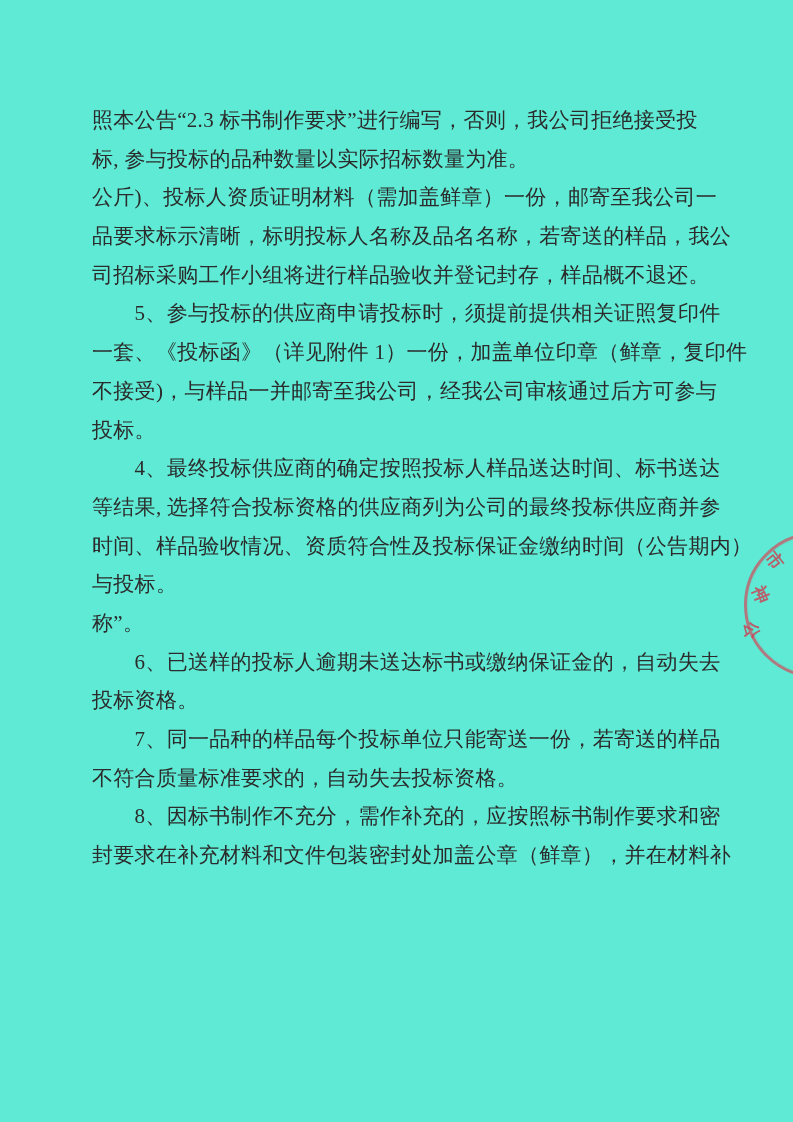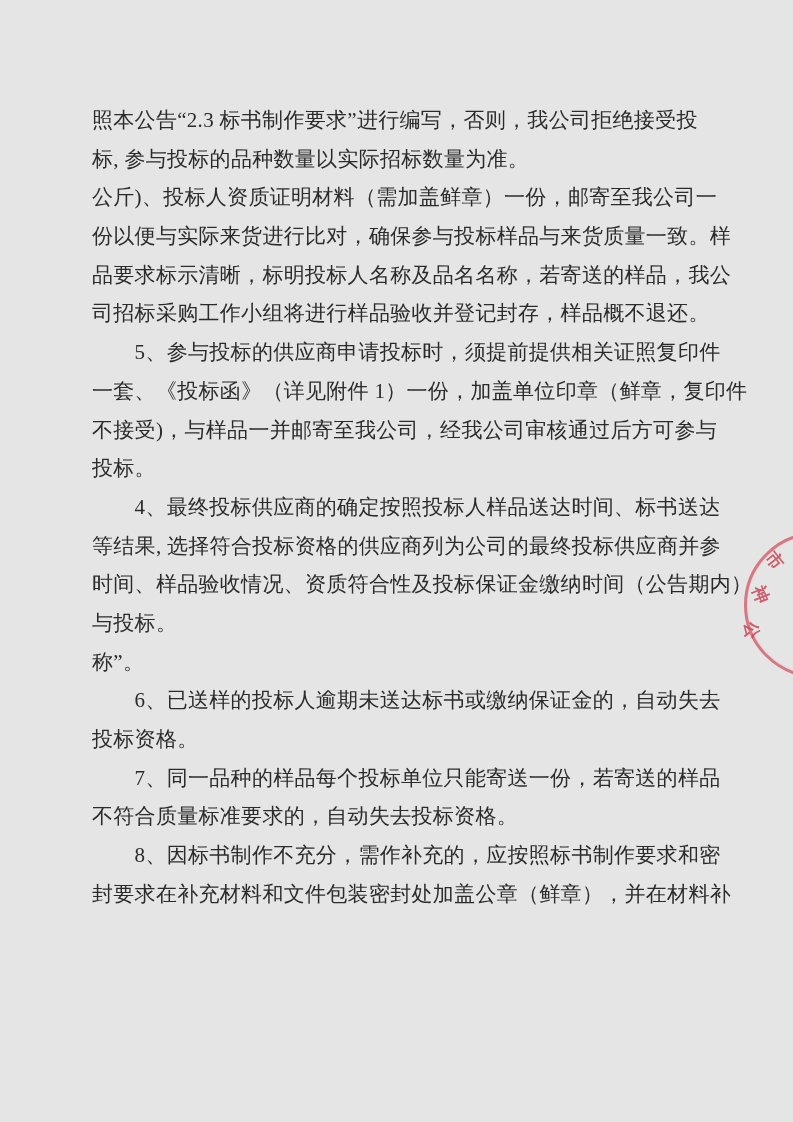--- a/index.html
+++ b/index.html
@@ -10,21 +10,21 @@
     width: 793px;
     height: 1122px;
     background: #fefefe;
     overflow: hidden;
     position: relative;
     font-family: "Liberation Serif", "DejaVu Serif", serif;
   }
   .page {
     position: absolute;
     inset: 0;
-    background: #e5e5e5;
+    background: #5eead4;
   }
   .textblock {
     position: absolute;
     left: 92px;
     top: 101px;
     width: 660px;
   }
   .line {
     height: 38.7px;
     line-height: 38.7px;
@@ -65,21 +65,20 @@
 </style>
 </head>
 <body>
 
 <div class="page">
 
   <div class="textblock">
     <div class="line">照本公告“2.3 标书制作要求”进行编写，否则，我公司拒绝接受投</div>
     <div class="line">标, 参与投标的品种数量以实际招标数量为准。</div>
     <div class="line">公斤)、投标人资质证明材料（需加盖鲜章）一份，邮寄至我公司一</div>
-    <div class="line">份以便与实际来货进行比对，确保参与投标样品与来货质量一致。样</div>
     <div class="line">品要求标示清晰，标明投标人名称及品名名称，若寄送的样品，我公</div>
     <div class="line">司招标采购工作小组将进行样品验收并登记封存，样品概不退还。</div>
     <div class="line">　　5、参与投标的供应商申请投标时，须提前提供相关证照复印件</div>
     <div class="line">一套、《投标函》（详见附件 1）一份，加盖单位印章（鲜章，复印件</div>
     <div class="line">不接受)，与样品一并邮寄至我公司，经我公司审核通过后方可参与</div>
     <div class="line">投标。</div>
     <div class="line">　　4、最终投标供应商的确定按照投标人样品送达时间、标书送达</div>
     <div class="line">等结果, 选择符合投标资格的供应商列为公司的最终投标供应商并参</div>
     <div class="line">时间、样品验收情况、资质符合性及投标保证金缴纳时间（公告期内）</div>
     <div class="line">与投标。</div>

